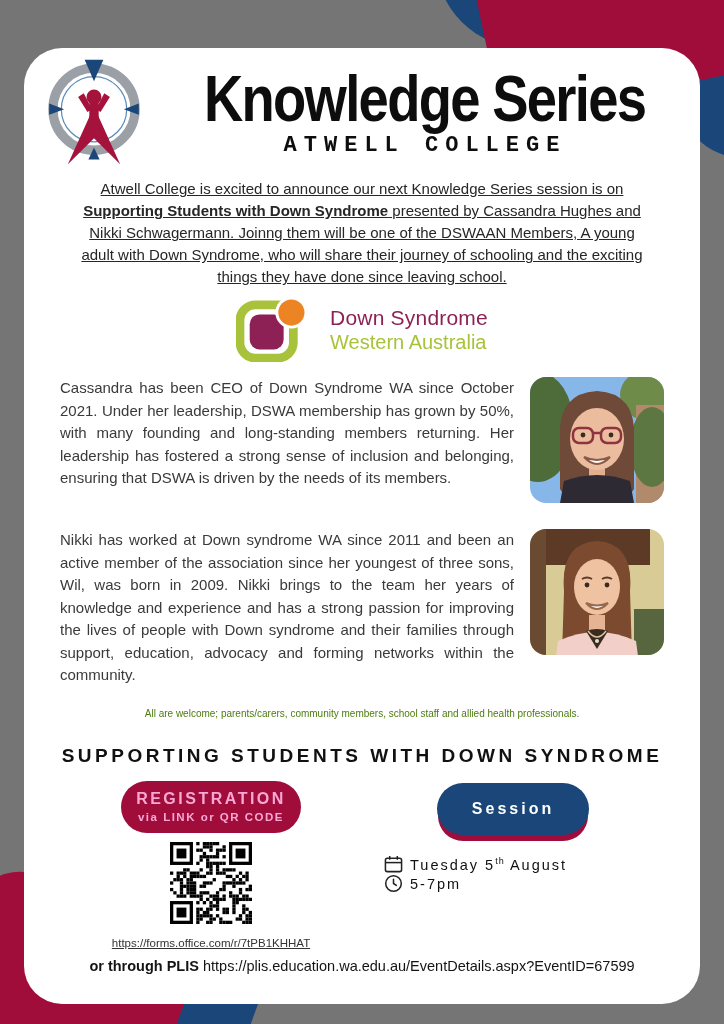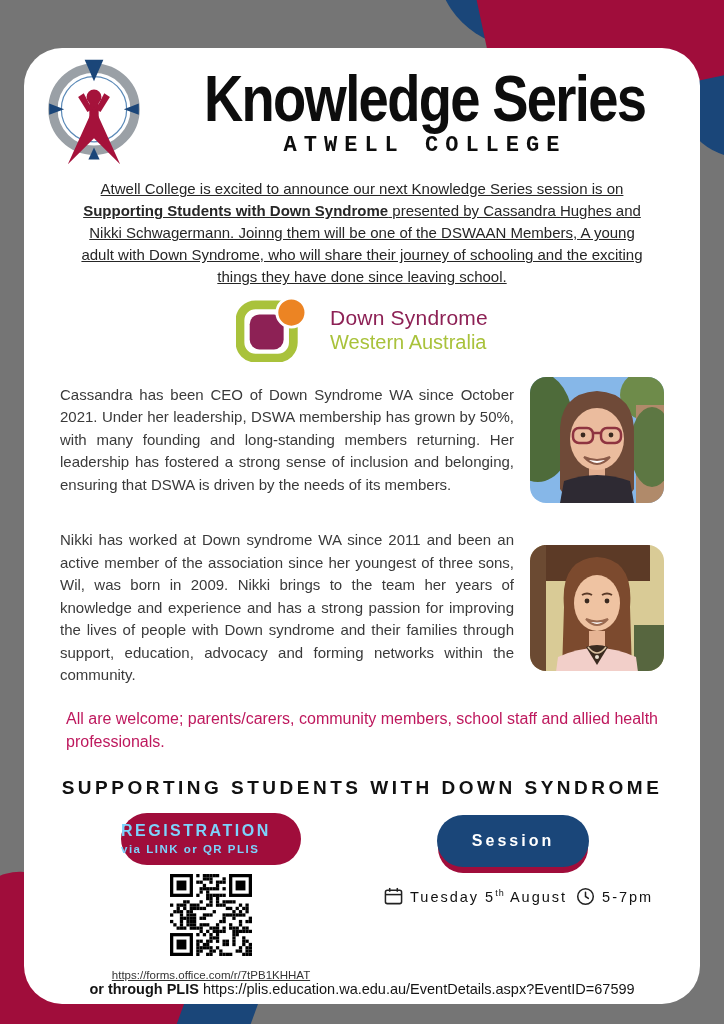--- a/index.html
+++ b/index.html
@@ -38,51 +38,51 @@
   
   .intro { margin:10px 12px 0; text-align:center; font-size:15px; line-height:1.47; color:#262626;text-decoration:underline; }
   .intro b { font-weight:700; }
 
   
   .dswa { display:flex; align-items:center; justify-content:center; gap:22px; margin-top:10px; }
   .dswa-text div:first-child { font-size:21px; color:#8d2155; letter-spacing:.2px; }
   .dswa-text div:last-child  { font-size:20px; color:#a9c23b; margin-top:1px; }
 
   
-  .bio-row { display:flex; gap:16px; margin-top:15px; align-items:center; }
+  .bio-row { display:flex; gap:16px; margin-top:15px; align-items:flex-start; }
   .bio-row.second { margin-top:26px; }
   .bio-text { flex:1; text-align:justify; font-size:15px; line-height:1.5; color:#3a3a3a; }
   .bio-photo { flex:0 0 auto; width:134px; height:126px; border-radius:16px; overflow:hidden; }
   .bio-photo svg { display:block; }
 
-  .welcome { margin:20px 6px 0; text-align:left; font-size:16px; line-height:1.45; color:#be185d; }
+  .welcome { margin:20px 6px 0; text-align:center; font-size:10px; line-height:1.45; color:#4d7c0f; }
 
   .session-heading { margin-top:24px; text-align:center; font-size:19px; font-weight:800;
                      letter-spacing:3.5px; color:#111; }
 
   
   .bottom-grid { display:flex; margin-top:14px; }
   .bg-col { width:50%; display:flex; flex-direction:column; align-items:center; }
 
-  .reg-pill { background:#a00d3b; color:#7dd3fc; border-radius:30px; width:180px; padding:9px 0 10px;
-              text-align:left; border:none; cursor:pointer; }
+  .reg-pill { background:#a00d3b; color:#f9a8d4; border-radius:30px; width:180px; padding:9px 0 10px;
+              text-align:center; border:none; cursor:pointer; }
   .reg-pill .l1 { font-size:16px; font-weight:800; letter-spacing:2.5px; font-family:"Liberation Sans",sans-serif; }
   .reg-pill .l2 { font-size:11.5px; font-weight:800; letter-spacing:1.5px; margin-top:3px; font-family:"Liberation Sans",sans-serif; }
 
   .qr-box { margin-top:9px; width:82px; height:82px; }
   .qr-box svg { display:block; width:82px; height:82px; fill:#000; }
 
   .qr-link { margin-top:13px; font-size:11.5px; color:#333; text-decoration:underline; cursor:pointer; }
 
   .session-pill { position:relative; margin-top:2px; background:#1a4679; color:#fff; border:none; cursor:pointer;
                   border-radius:27px; width:152px; height:52px; font-size:16px; font-weight:700;
                   letter-spacing:3px; font-family:"Liberation Sans",sans-serif;
                   box-shadow:0 7px 0 -1px #a00d3b; }
   .session-details { margin-top:20px; align-self:flex-start; margin-left:22px;
-                     display:flex; flex-direction:row; gap:9px; }
+                     display:flex; flex-direction:column; }
   .sd-row { display:flex; align-items:center; gap:7px; font-size:14.5px; letter-spacing:2px; color:#111; }
   .sd-row .ico { width:19px; height:19px; flex:0 0 auto; }
   .sd-row sup { font-size:9px; letter-spacing:1px; }
 
   .footer-line { margin-top:auto; padding-bottom:16px; text-align:center; font-size:14.5px; color:#141414; }
   .footer-line b { font-weight:800; }
 </style>
 </head>
 <body>
 
@@ -183,21 +183,21 @@
 
     <p class="welcome">All are welcome; parents/carers, community members, school staff and allied health professionals.</p>
 
     <div class="session-heading">SUPPORTING STUDENTS WITH DOWN SYNDROME</div>
 
     <div class="bottom-grid">
 
       <div class="bg-col">
         <button class="reg-pill">
           <div class="l1">REGISTRATION</div>
-          <div class="l2">via LINK or QR PLIS</div>
+          <div class="l2">via LINK or QR CODE</div>
         </button>
         <div class="qr-box">
           <svg viewBox="0 0 100 100" aria-hidden="true">
               <rect x="32" y="0" width="4" height="4"></rect>
               <rect x="40" y="0" width="4" height="4"></rect>
               <rect x="44" y="0" width="4" height="4"></rect>
               <rect x="48" y="0" width="4" height="4"></rect>
               <rect x="52" y="0" width="4" height="4"></rect>
               <rect x="56" y="0" width="4" height="4"></rect>
               <rect x="40" y="4" width="4" height="4"></rect>

